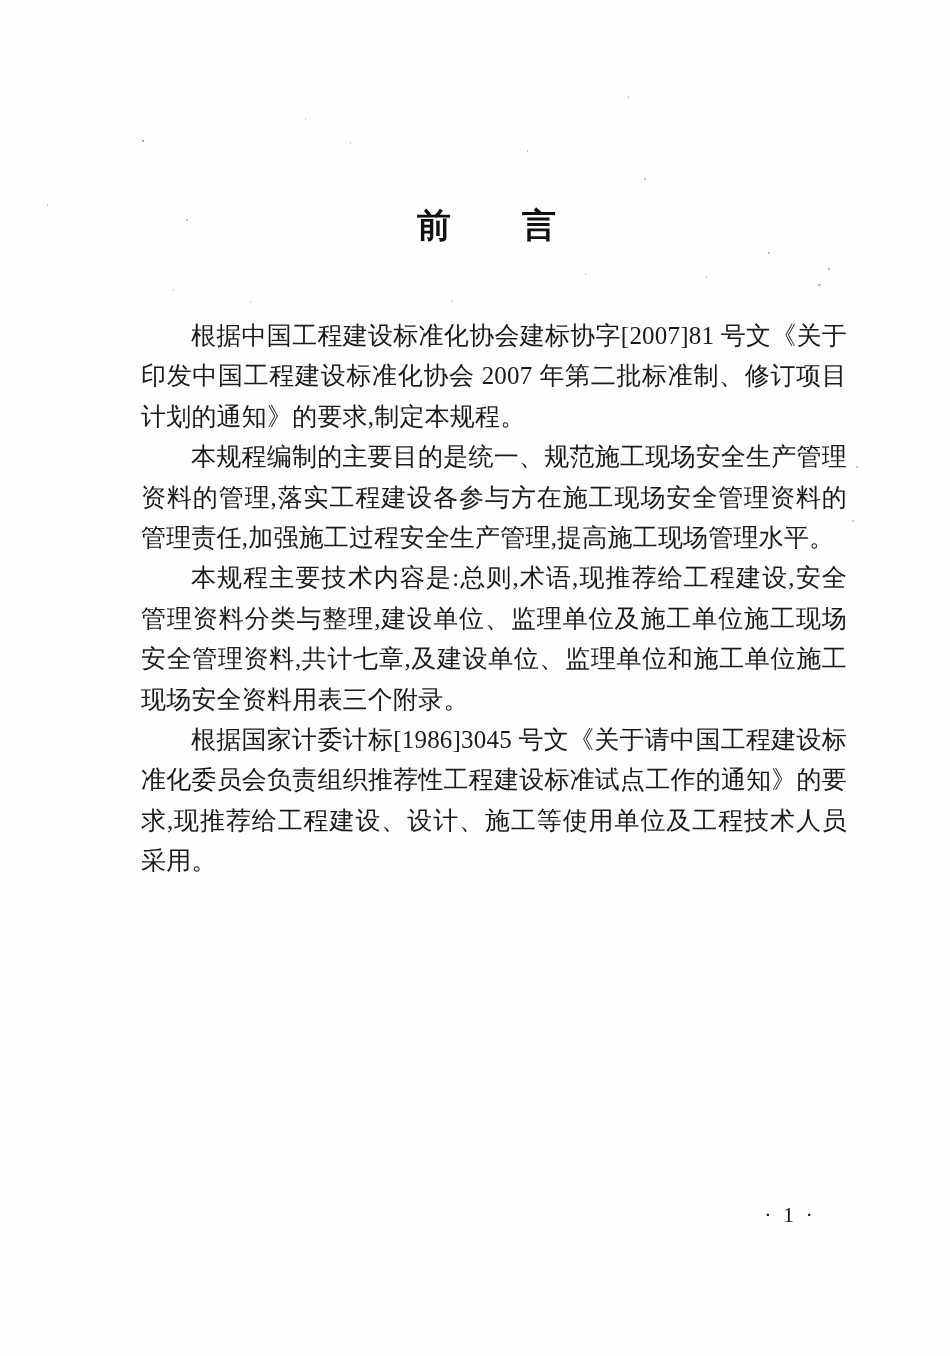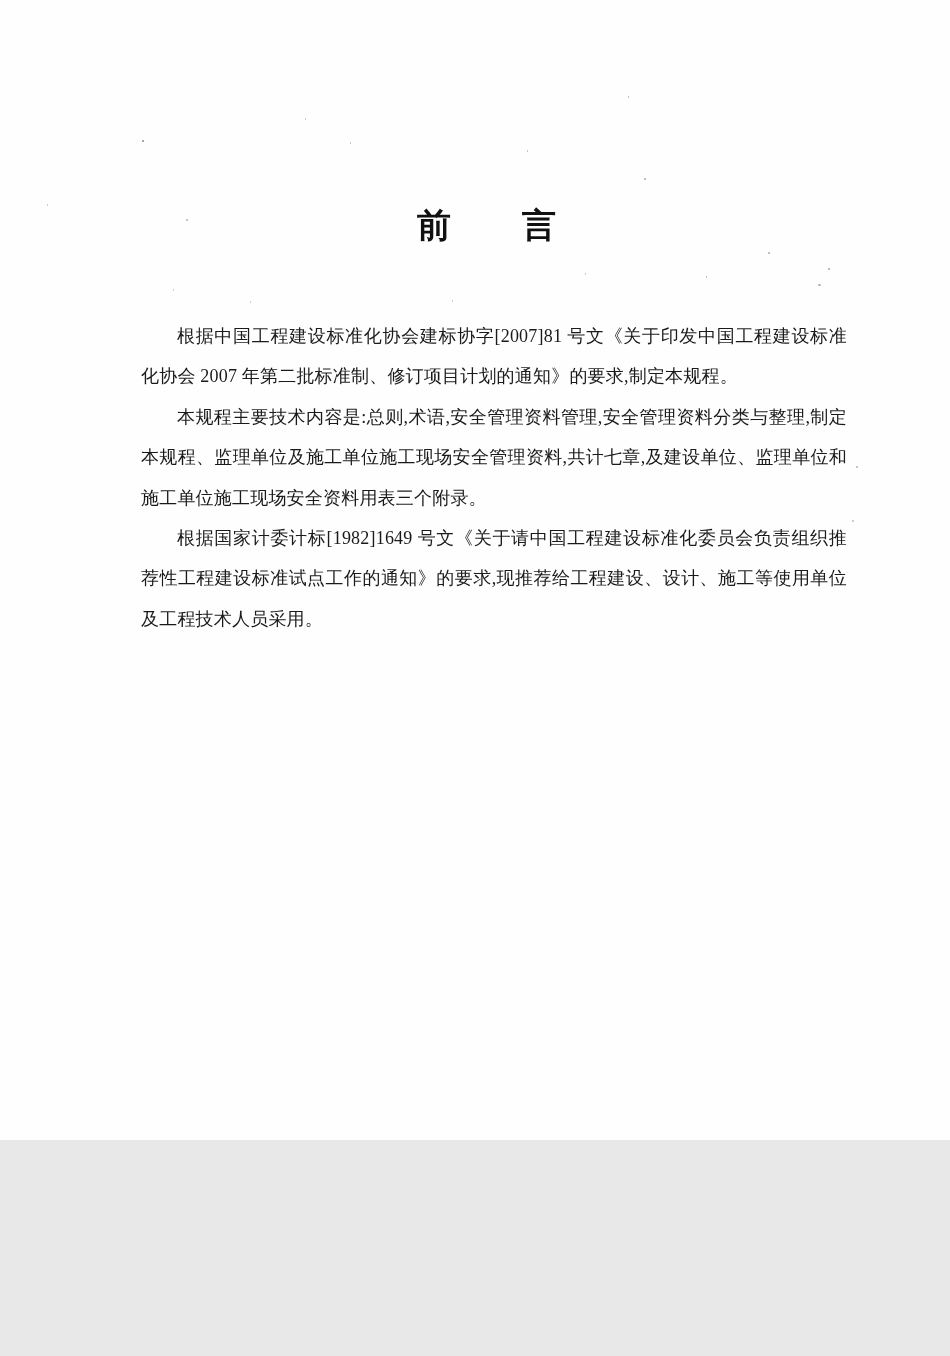--- a/index.html
+++ b/index.html
@@ -3,21 +3,21 @@
 <meta charset="utf-8">
 <style>
   html, body {
     margin: 0;
     padding: 0;
     background: #e8e8e8;
   }
   .page {
     position: relative;
     width: 950px;
-    height: 1140px;
+    height: 1356px;
     margin: 0 auto;
     background: #fefefe;
     overflow: hidden;
     font-family: "Liberation Serif", "DejaVu Serif", serif;
     color: #1b1b1b;
   }
   .title {
     position: absolute;
     top: 203px;
     left: 0;
@@ -31,21 +31,21 @@
     color: #111;
   }
   .body-block {
     position: absolute;
     left: 141px;
     top: 316px;
     width: 706px;
   }
   .body-block p {
     margin: 0;
-    font-size: 18px;
+    font-size: 25px;
     line-height: 40.4px;
     letter-spacing: 0.2px;
     text-align: justify;
     text-indent: 2em;
     font-weight: 500;
     color: #1a1a1a;
   }
   .pageno {
     position: absolute;
     left: 750px;
@@ -65,22 +65,23 @@
 </style>
 </head>
 <body>
 
 <div class="page">
 
   <h1 class="title">前　　言</h1>
 
   <div class="body-block">
     <p>根据中国工程建设标准化协会建标协字[2007]81 号文《关于印发中国工程建设标准化协会 2007 年第二批标准制、修订项目计划的通知》的要求,制定本规程。</p>
-    <p>本规程主要技术内容是:总则,术语,安全管理资料管理,安全管理资料分类与整理,制定本规程、监理单位及施工单位施工现场安全管理资料,共计七章,及建设单位、监理单位和施工单位施工现场安全资料用表三个附录。</p>
-    <p>根据国家计委计标[1982]1649 号文《关于请中国工程建设标准化委员会负责组织推荐性工程建设标准试点工作的通知》的要求,现推荐给工程建设、设计、施工等使用单位及工程技术人员采用。</p>
+    <p>本规程编制的主要目的是统一、规范施工现场安全生产管理资料的管理,落实工程建设各参与方在施工现场安全管理资料的管理责任,加强施工过程安全生产管理,提高施工现场管理水平。</p>
+    <p>本规程主要技术内容是:总则,术语,现推荐给工程建设,安全管理资料分类与整理,建设单位、监理单位及施工单位施工现场安全管理资料,共计七章,及建设单位、监理单位和施工单位施工现场安全资料用表三个附录。</p>
+    <p>根据国家计委计标[1986]3045 号文《关于请中国工程建设标准化委员会负责组织推荐性工程建设标准试点工作的通知》的要求,现推荐给工程建设、设计、施工等使用单位及工程技术人员采用。</p>
   </div>
 
   <div class="pageno">· 1 ·</div>
 
   <i class="speck" style="left:142px;top:140px;width:2px;height:2px;opacity:.8"></i>
   <i class="speck" style="left:350px;top:142px;width:1px;height:2px;opacity:.5"></i>
   <i class="speck" style="left:628px;top:96px;width:1px;height:2px;opacity:.55"></i>
   <i class="speck" style="left:527px;top:150px;width:1px;height:2px;opacity:.5"></i>
   <i class="speck" style="left:47px;top:204px;width:1px;height:2px;opacity:.45"></i>
   <i class="speck" style="left:186px;top:219px;width:2px;height:2px;opacity:.5"></i>

